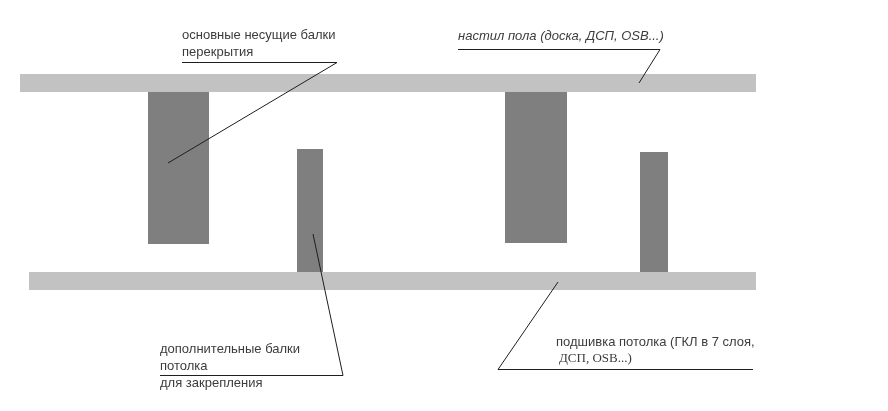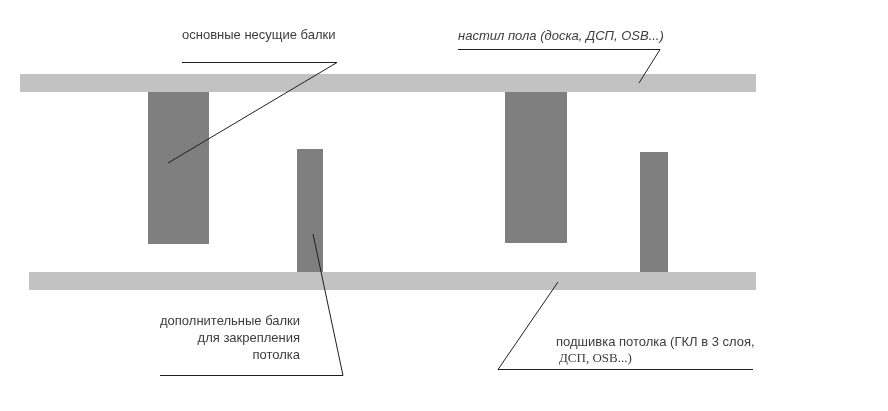--- a/index.html
+++ b/index.html
@@ -43,21 +43,21 @@
   .label {
     position: absolute;
     color: var(--text);
     font-size: 13px;
     line-height: 17px;
     white-space: nowrap;
   }
   .label span { display: block; }
   #label-main-beams  { left: 182px; top: 26px; }
   #label-floor-deck  { left: 458px; top: 27px; font-style: italic; }
-  #label-extra-beams { left: 160px; top: 312px; text-align: right; }
+  #label-extra-beams { left: 160px; top: 340px; }
   #label-ceiling     { left: 556px; top: 334px; line-height: 16px; }
   #label-ceiling .indent { padding-left: 3px; font-family: Liberation Serif, serif; }
 </style>
 </head>
 <body>
 
 <div class="canvas">
 
   <div id="floor-deck" class="slab"></div>
   <div id="ceiling-bar" class="slab"></div>
@@ -77,30 +77,31 @@
 
     <line x1="160" y1="375.5" x2="343" y2="375.5"></line>
     <line x1="343" y1="375.5" x2="313" y2="234"></line>
 
     <line x1="498" y1="369.5" x2="753" y2="369.5"></line>
     <line x1="498" y1="369.5" x2="558" y2="282"></line>
   </svg>
 
   <div id="label-main-beams" class="label">
     <span>основные несущие балки</span>
+    <span>перекрытия</span>
   </div>
 
   <div id="label-floor-deck" class="label">
     <span>настил пола (доска, ДСП, OSB...)</span>
   </div>
 
   <div id="label-extra-beams" class="label">
     <span>дополнительные балки</span>
+    <span>потолка</span>
     <span>для закрепления</span>
-    <span>потолка</span>
   </div>
 
   <div id="label-ceiling" class="label">
-    <span>подшивка потолка (ГКЛ в 3 слоя,</span>
+    <span>подшивка потолка (ГКЛ в 7 слоя,</span>
     <span class="indent">ДСП, OSB...)</span>
   </div>
 
 </div>
 
 </body></html>

